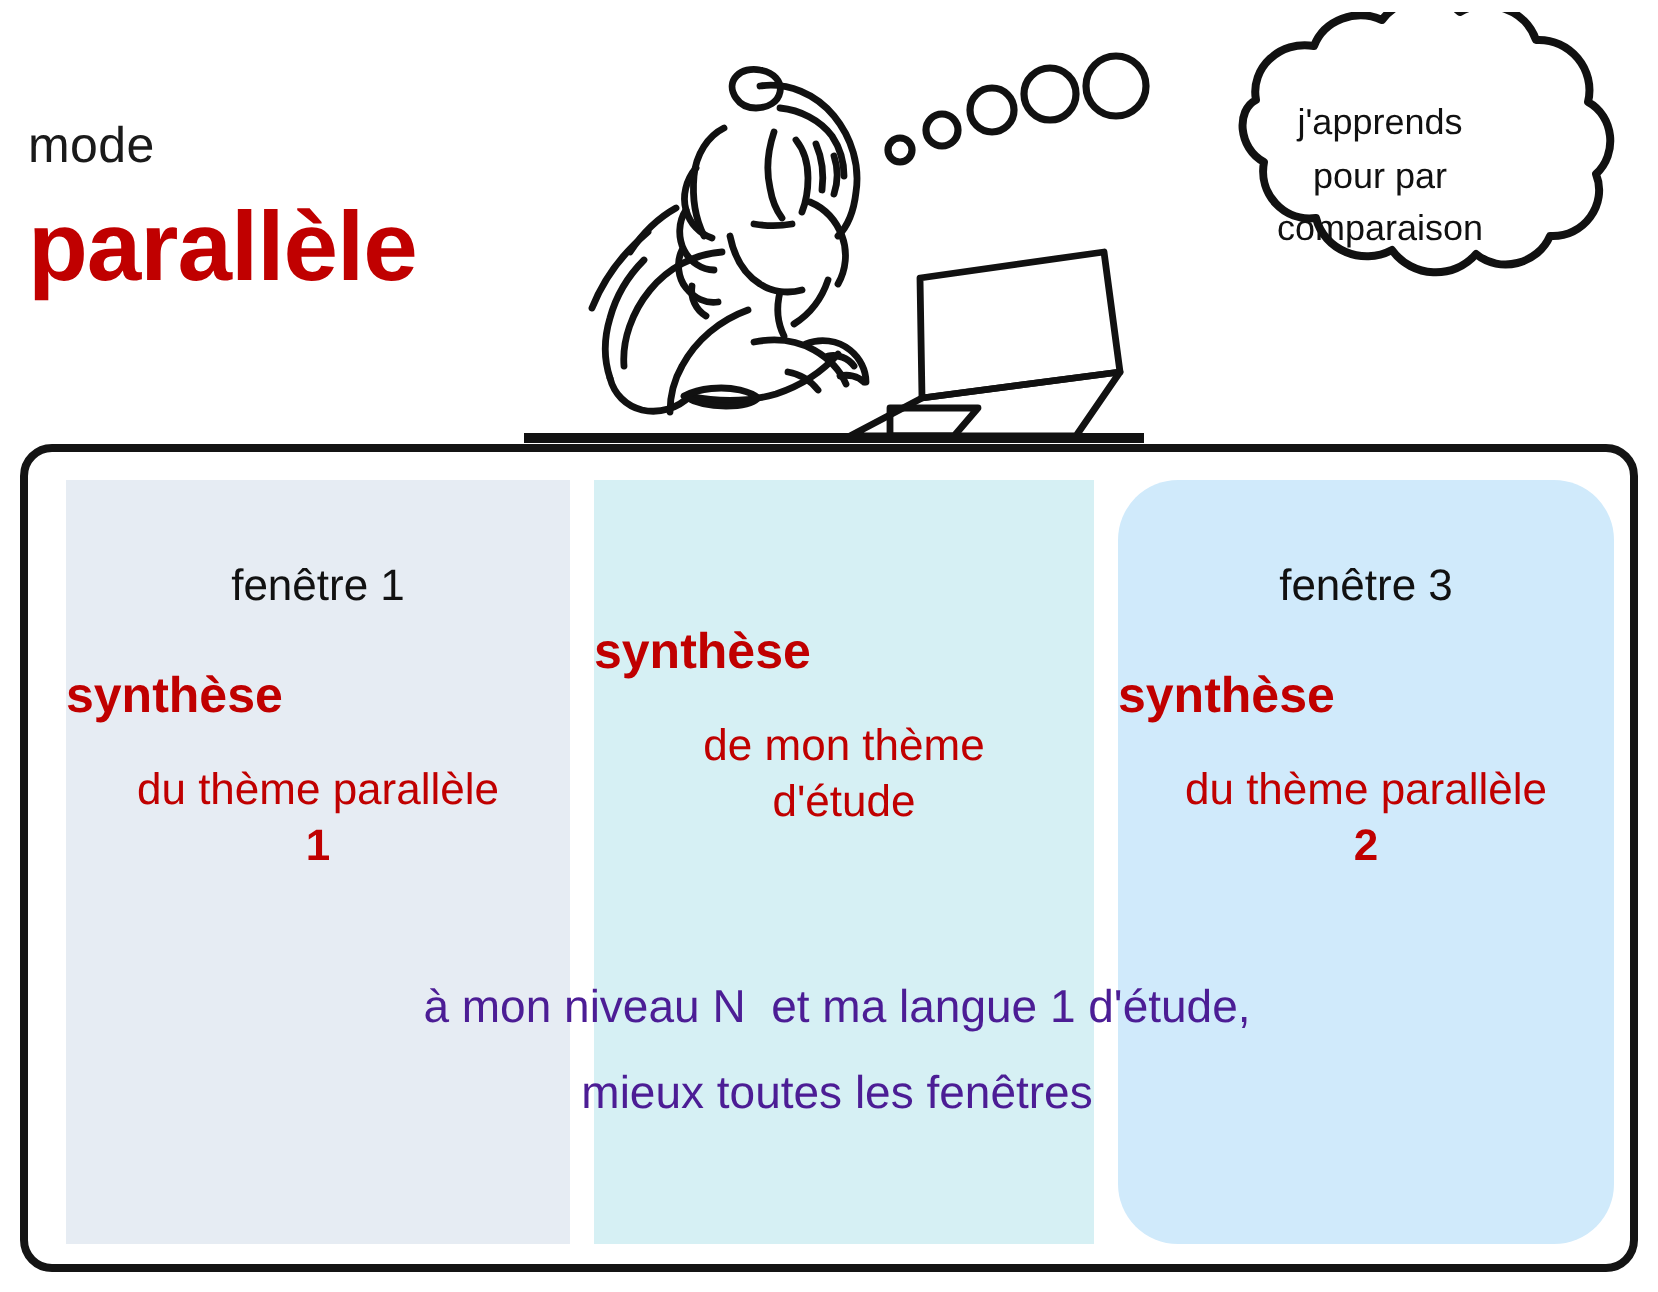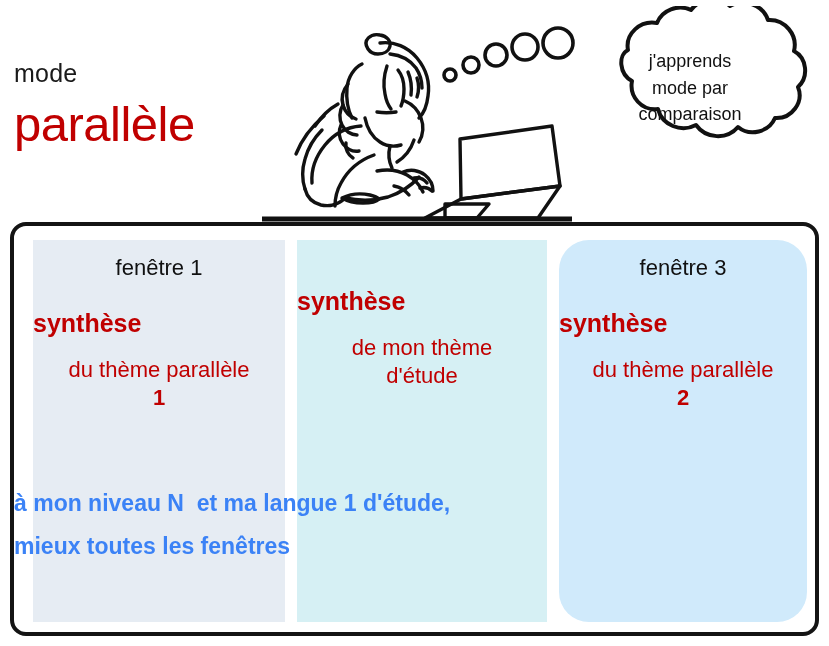--- a/index.html
+++ b/index.html
@@ -30,21 +30,21 @@
     left: 14px; top: 47px;
     font-size: 25px;
     color: #1a1a1a;
     letter-spacing: 0.2px;
     line-height: 1;
   }
   .mode-title {
     position: absolute;
     left: 14px; top: 86px;
     font-size: 49px;
-    font-weight: normal;
+    font-weight: bold;
     color: #c00000;
     line-height: 1;
     letter-spacing: -0.5px;
   }
 
   
   .illustration {
     position: absolute;
     left: 262px; top: 8px;
     width: 310px; height: 214px;
@@ -92,21 +92,21 @@
 
   .columns {
     position: absolute;
     left: 0; top: 0;
     width: 100%; height: 100%;
   }
   .col {
     position: absolute;
     top: 14px;
     height: 382px;
-    padding-top: 17px;
+    padding-top: 42px;
   }
   .col-1 { left: 19px;  width: 252px; background: #e6ecf3; }
   .col-2 { left: 283px; width: 250px; background: #d6f0f4; }
   .col-3 { left: 545px; width: 248px; background: #d0eafb; border-radius: 30px; }
 
   .col-head {
     text-align: center;
     font-size: 22px;
     color: #111111;
     line-height: 1;
@@ -129,26 +129,25 @@
   }
   .col-sub .num {
     font-weight: bold;
   }
 
   
   .caption {
     position: absolute;
     left: 0; top: 256px;
     width: 809px;
-    text-align: left;
+    text-align: center;
     font-size: 23px;
-    color: #3b82f6;
+    color: #4c1d95;
     line-height: 1.85;
     pointer-events: none;
-    font-weight: bold;
   }
   .caption div { white-space: pre; }
 </style>
 </head>
 <body>
 
 <div id="root">
 
   <div class="header">
     <div class="mode-label">mode</div>
@@ -230,21 +229,21 @@
                c13,7 15,26 4,36
                c6,15 -6,32 -23,31
                c-6,14 -25,19 -37,9
                c-11,13 -32,12 -42,-2
                c-15,8 -34,0 -38,-16
                c-16,2 -29,-12 -26,-28
                c-13,-7 -14,-26 -4,-31 z"></path>
     </svg>
     <div class="cloud-text">
       <span>j'apprends</span>
-      <span>mode par</span>
+      <span>pour par</span>
       <span>comparaison</span>
     </div>
   </div>
 
   <div class="panel">
     <div class="columns">
 
       <div class="col col-1">
         <div class="col-head">fenêtre 1</div>
         <div class="col-synth">synthèse</div>

